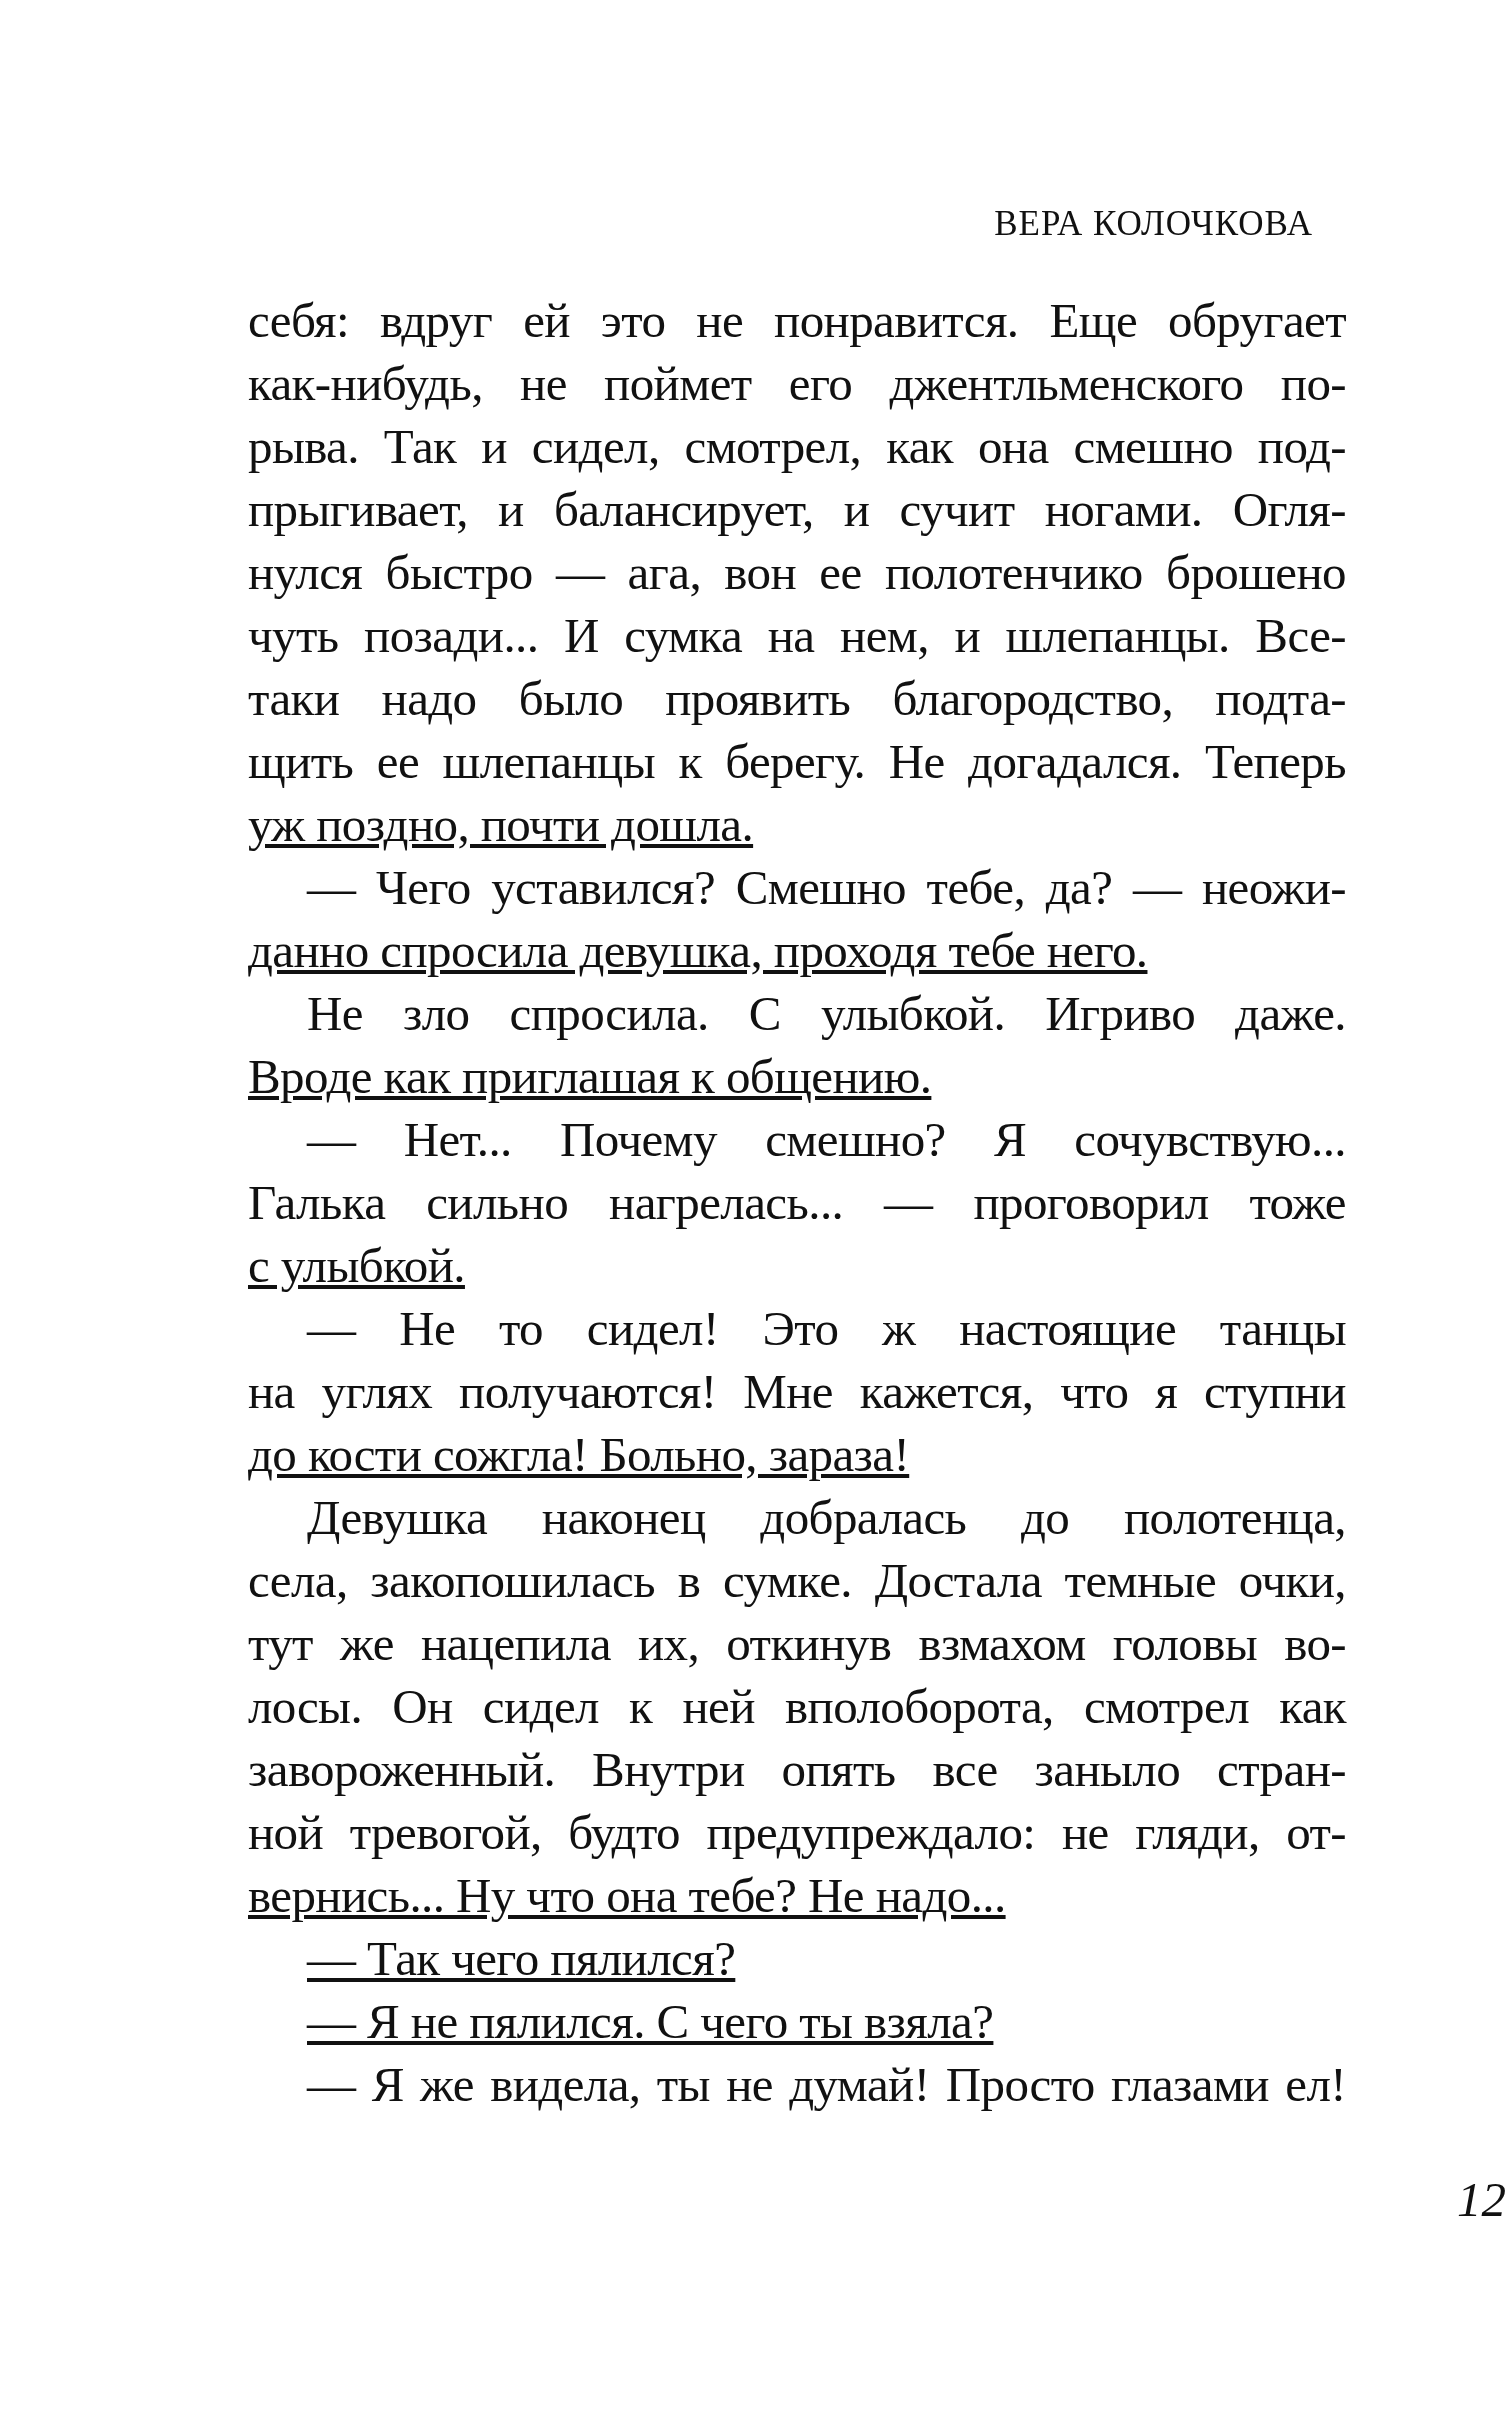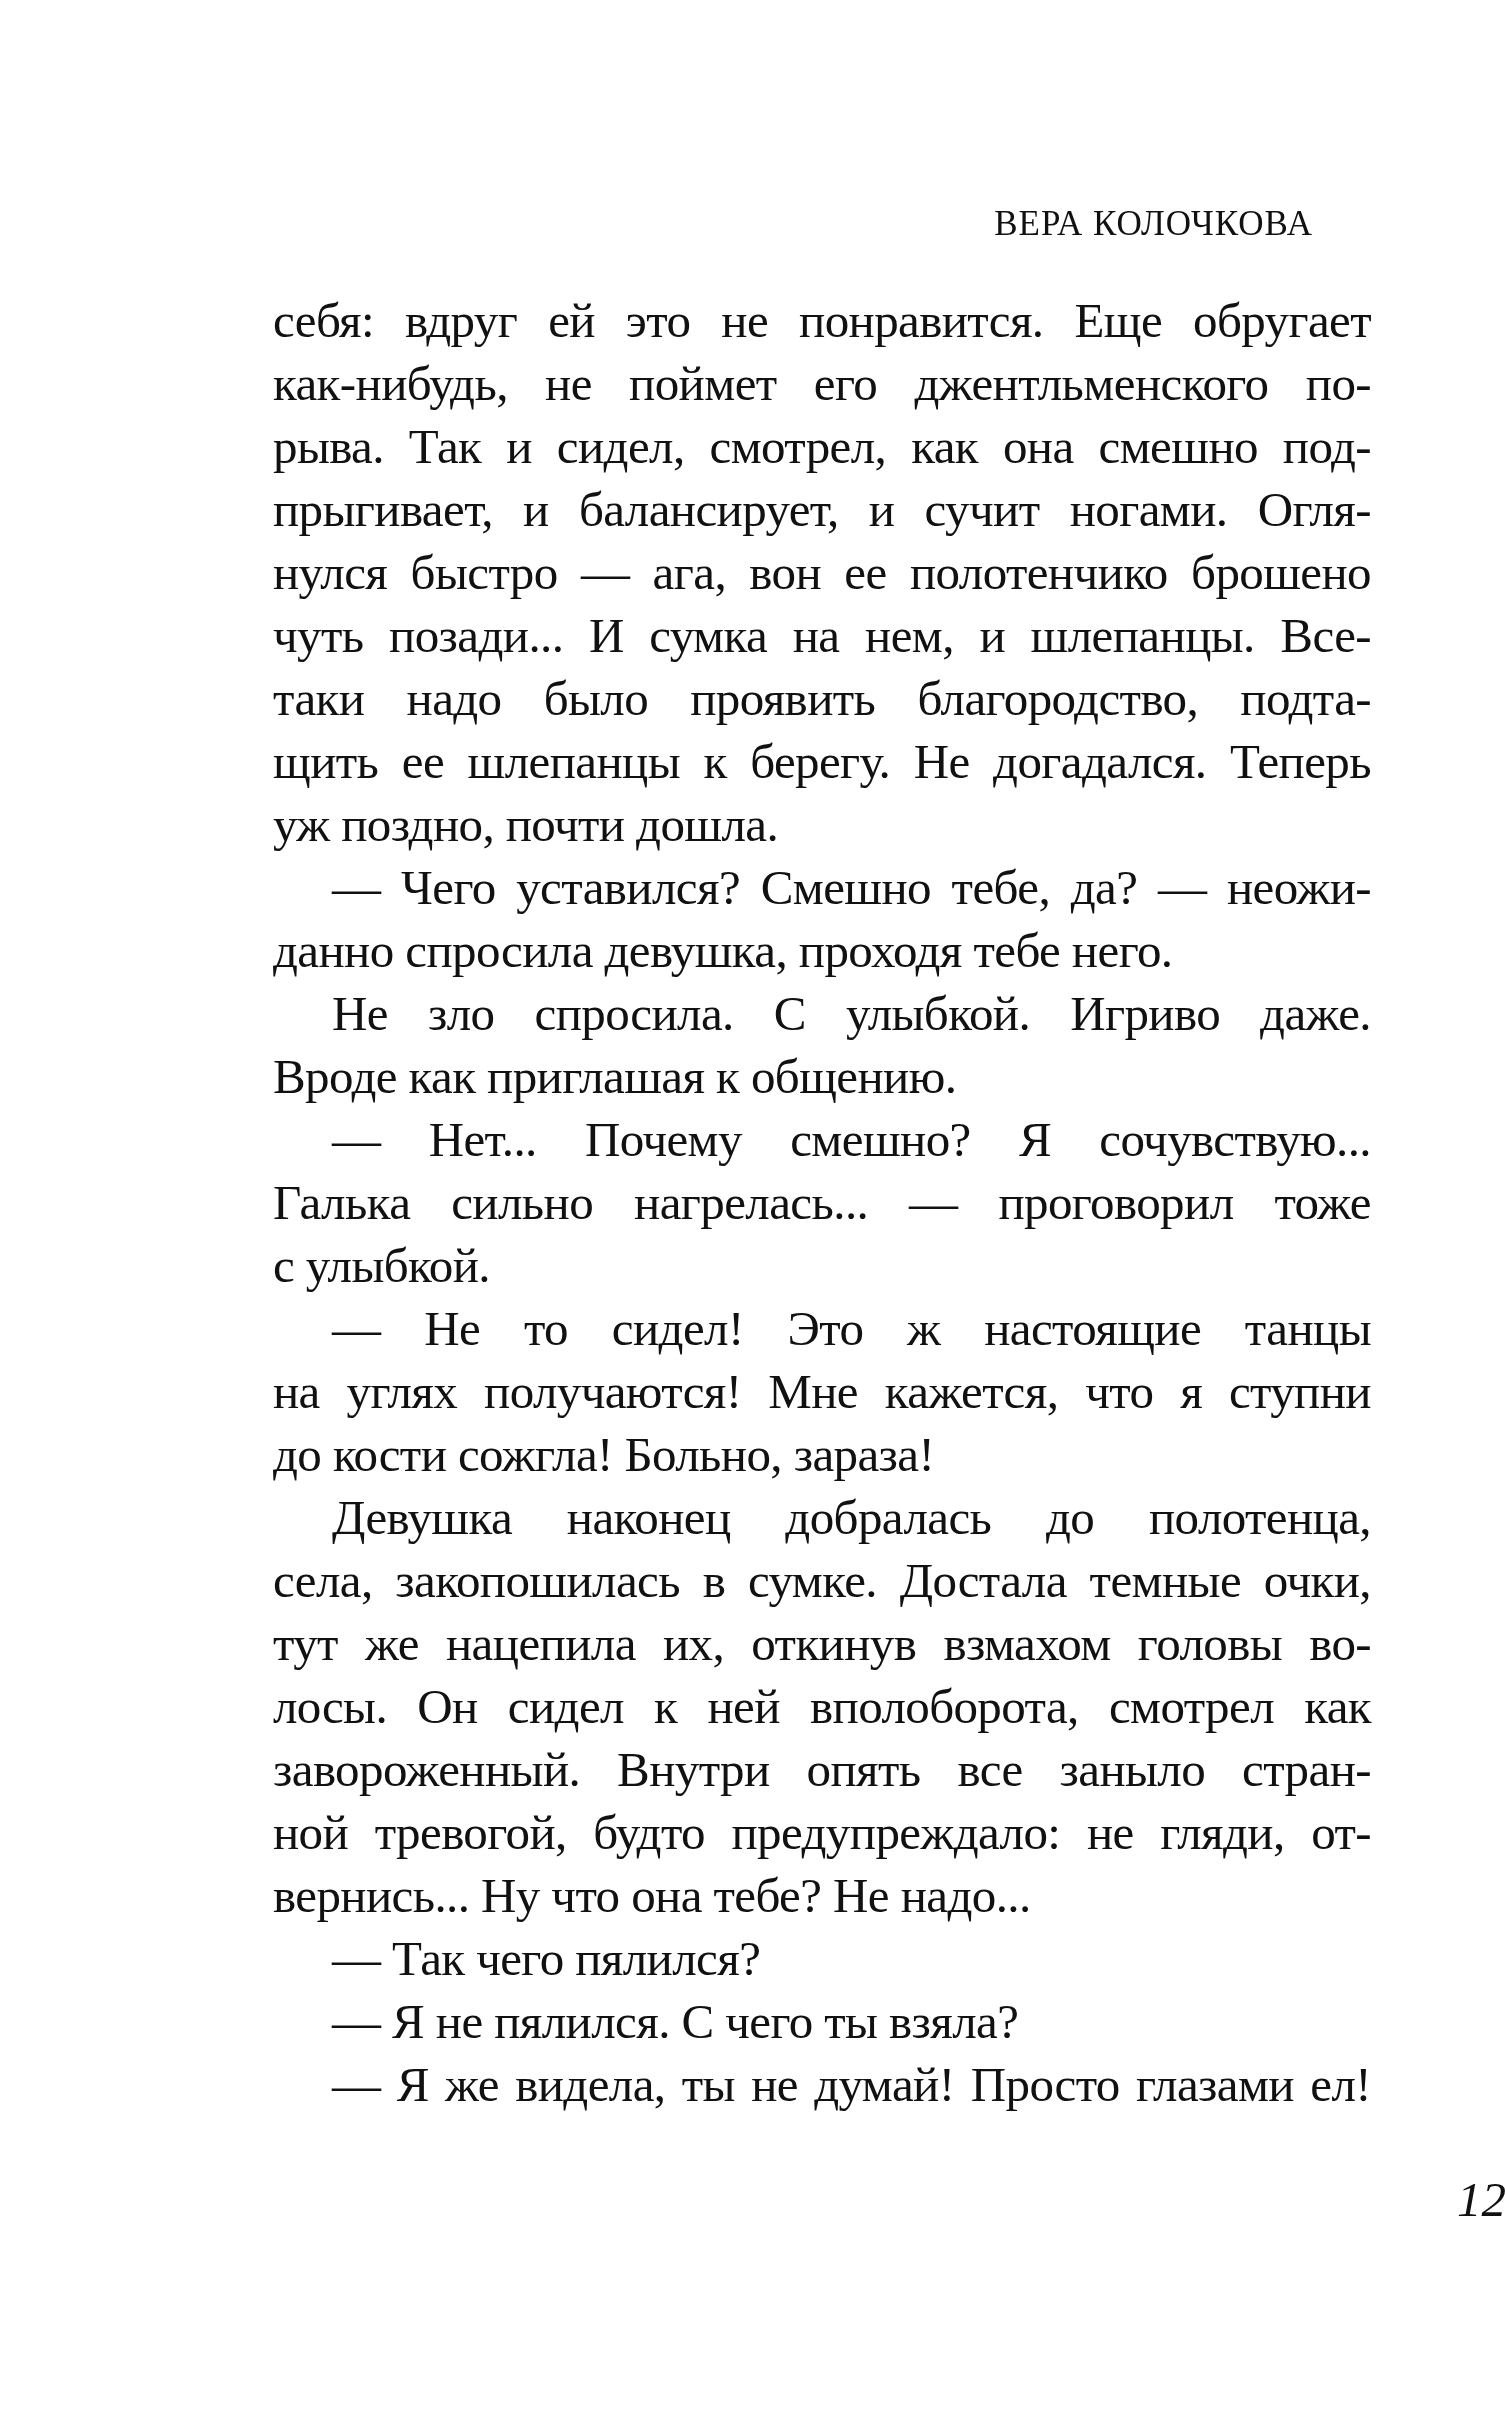--- a/index.html
+++ b/index.html
@@ -24,32 +24,32 @@
       font-size: 35px;
       letter-spacing: 1px;
       line-height: 59px;
     }
     .text-block {
       position: absolute;
       top: 289px;
       left: 248px;
       width: 1098px;
       font-size: 49px;
-      margin-left: 25px;
     }
     .line {
       height: 63px;
       line-height: 63px;
       white-space: nowrap;
       text-align: justify;
       text-align-last: justify;
       letter-spacing: -0.6px;
     }
     .line.last {
       text-align-last: left;
+      text-decoration: underline;
     }
     .line.indent {
       padding-left: 59px;
     }
     .page-number {
       position: absolute;
       top: 2168px;
       left: 0;
       width: 1506px;
       text-align: right;

